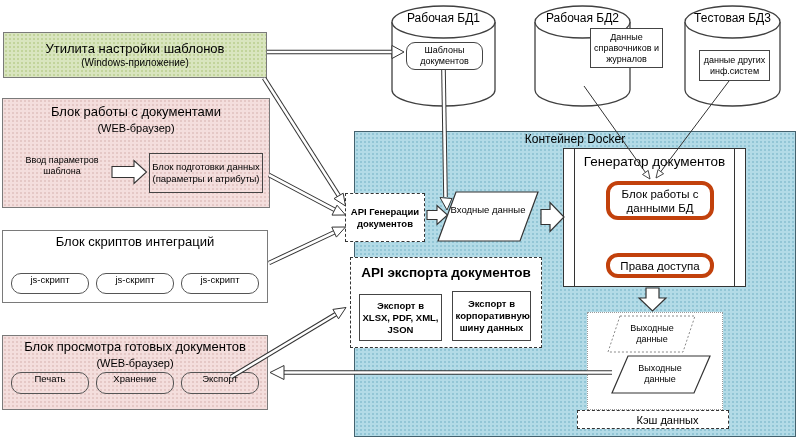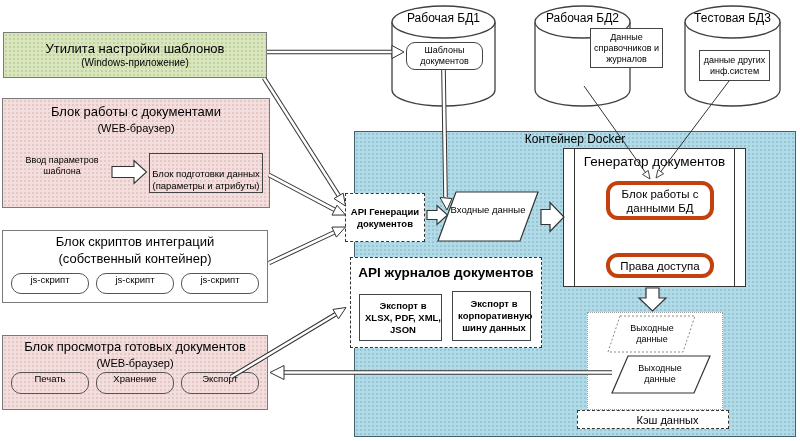--- a/index.html
+++ b/index.html
@@ -21,21 +21,21 @@
     border:1.5px solid #44626e;box-sizing:border-box;
   }
   .t-title{font-size:13px;text-align:center;line-height:16px;white-space:nowrap;}
   .t-sub{font-size:11px;text-align:center;line-height:14px;white-space:nowrap;}
   .t-sub-sm{font-size:10px;text-align:left;line-height:12px;white-space:nowrap;}
   .t-small{font-size:9px;text-align:center;line-height:11px;}
   .t-small2{font-size:9.5px;text-align:center;line-height:12px;}
   .pill{border:1px solid #555;border-radius:10px;box-sizing:border-box;
         display:flex;justify-content:center;font-size:9.5px;background:transparent;}
   .pill-white{background:#fff;}
-  .rectbtn{border:1px solid #444;box-sizing:border-box;display:flex;align-items:center;justify-content:flex-end;}
+  .rectbtn{border:1px solid #444;box-sizing:border-box;display:flex;align-items:center;justify-content:center;}
   .dashed{border:1.5px dashed #333;background:#fff;box-sizing:border-box;font-weight:bold;}
   .centerflex{display:flex;align-items:center;justify-content:center;flex-direction:column;}
   
   .gen{background:#fff;border:1.2px solid #333;box-sizing:border-box;}
   .gen::before,.gen::after{content:"";position:absolute;top:0;bottom:0;width:0;border-left:1.2px solid #333;}
   .gen::before{left:10px;}
   .gen::after{right:10px;}
   .genpill{border:4px solid #c2410c;border-radius:12px;background:#fff;box-sizing:border-box;
            display:flex;align-items:center;justify-content:center;text-align:center;font-size:11.5px;line-height:14px;}
   .outbox{background:#fff;border:1px dotted #9a9a9a;box-sizing:border-box;}
@@ -93,21 +93,20 @@
     <div class="abs rectbtn" style="left:146px;top:54px;width:114px;height:40px;flex-direction:column;">
       <div class="t-small2">Блок подготовки данных</div>
       <div class="t-small2">(параметры и атрибуты)</div>
     </div>
   </div>
 
   <div class="abs t-small z3" style="left:25px;top:155px;width:74px;">Ввод параметров шаблона</div>
 
   <div class="abs whitebox z3" style="left:2px;top:230px;width:266px;height:73px;">
     <div class="abs t-title" style="left:0;top:3px;width:100%;">Блок скриптов интеграций</div>
-    <div class="abs t-title" style="left:0;top:20px;width:100%;">(собственный контейнер)</div>
     <div class="abs pill pill-white" style="left:8px;top:42px;width:78px;height:21px;">
       <span>js-скрипт</span>
       </div>
     <div class="abs pill pill-white" style="left:93px;top:42px;width:78px;height:21px;">
       <span>js-скрипт</span>
       </div>
     <div class="abs pill pill-white" style="left:178px;top:42px;width:78px;height:21px;">
       <span>js-скрипт</span>
       </div>
   </div>
@@ -153,21 +152,21 @@
     <div class="abs" style="left:0;top:5px;width:100%;font-size:13.5px;text-align:center;">Генератор документов</div>
     <div class="abs genpill" style="left:42px;top:32px;width:108px;height:39px;">
       <span style="width:100px;">Блок работы с данными БД</span>
       </div>
     <div class="abs genpill" style="left:42px;top:104px;width:108px;height:25px;">
       <span>Права доступа</span>
       </div>
   </div>
 
   <div class="abs dashed z3" style="left:350px;top:257px;width:192px;height:91px;">
-    <div class="abs" style="left:0;top:7px;width:100%;font-size:13.5px;text-align:center;white-space:nowrap;">API журналов документов</div>
+    <div class="abs" style="left:0;top:7px;width:100%;font-size:13.5px;text-align:center;white-space:nowrap;">API экспорта документов</div>
     <div class="abs rectbtn" style="left:8px;top:36px;width:83px;height:47px;">
       <div class="t-small2" style="width:76px;">Экспорт в XLSX, PDF, XML, JSON</div>
     </div>
     <div class="abs rectbtn" style="left:101px;top:33px;width:79px;height:50px;">
       <div class="t-small2" style="width:72px;">Экспорт в корпоративную шину данных</div>
     </div>
   </div>
 
   <div class="abs t-small z3" style="left:614px;top:323px;width:76px;">Выходные данные</div>
   <div class="abs t-small z3" style="left:622px;top:363px;width:76px;">Выходные данные</div>

